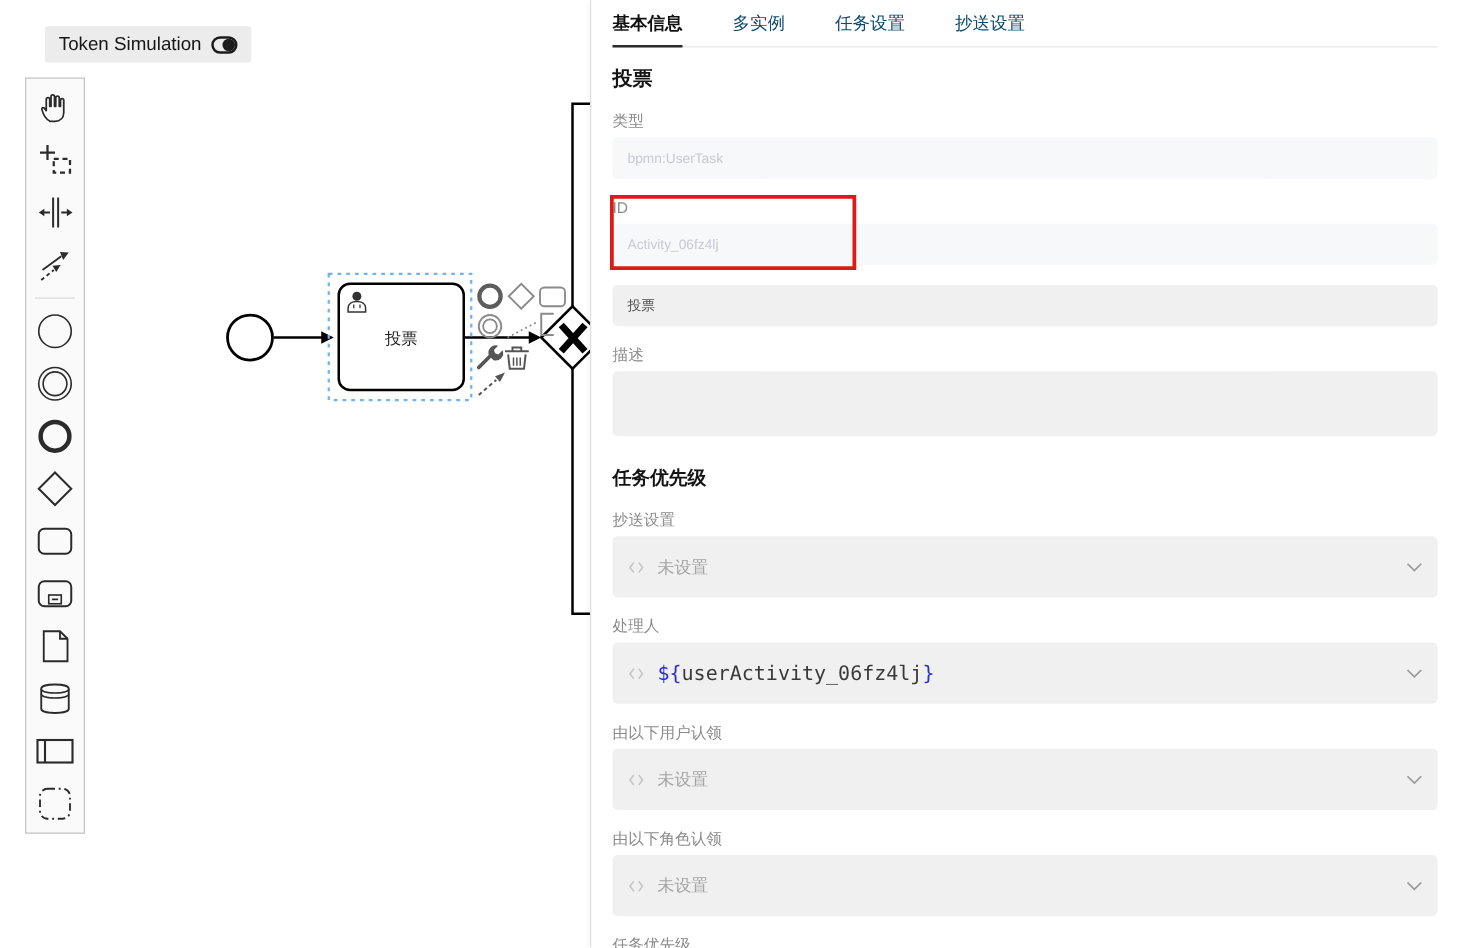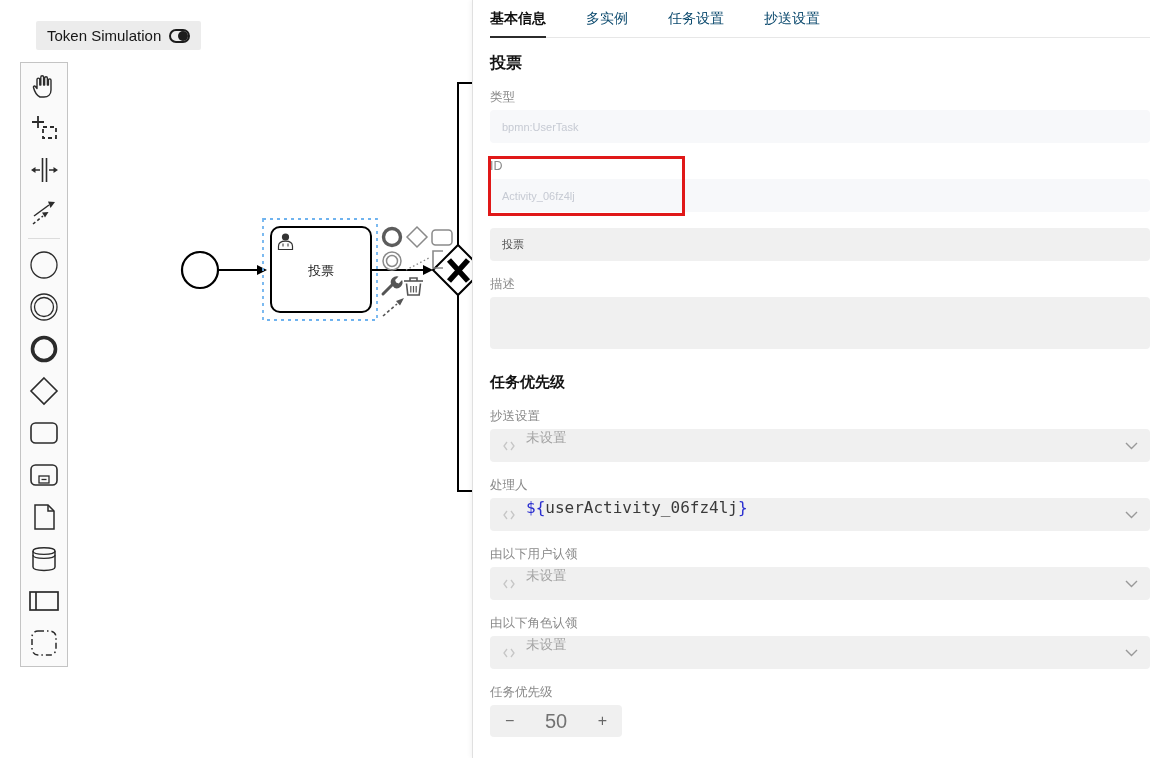--- a/index.html
+++ b/index.html
@@ -36,22 +36,22 @@
 
   .group { margin:16px 17px 0; position:relative; }
   .group.g-tight { }
   .group .f-label { display:block; font-size:12.5px; color:#8a8a8a; height:14px;
                     line-height:14px; margin-bottom:6px; }
   .f-input { height:33px; background:#f0f0f0; border-radius:4px; display:flex;
              align-items:center; padding:0 12px; font-size:11px; color:#4f4f4f; }
   .f-input.disabled { background:#f7f8fa; color:#c6cad3; }
   .f-textarea { height:52px; background:#f0f0f0; border-radius:4px; padding:8px 12px;
                 font-size:13.5px; color:#4f4f4f; }
-  .f-select { height:33px; background:#f0f0f0; border-radius:4px; display:flex;
-              padding:0 12px; font-size:13.5px; color:#a4a4a4; cursor:pointer; }
+  .f-select { height:49px; background:#f0f0f0; border-radius:4px; display:flex;
+              align-items:center; padding:0 12px; font-size:13.5px; color:#a4a4a4; cursor:pointer; }
   .code-icon { margin-right:10px; display:flex; align-items:center; }
   .chevron { margin-left:auto; display:flex; align-items:center; }
   .expr { font-family:"DejaVu Sans Mono", monospace; font-size:16px; color:#3a3a3a; }
   .expr .sym { color:#2b2fd0; }
 
   .section-title { margin:24px 17px 0; font-size:15px; font-weight:bold; color:#141414; height:20px; }
 
   .red-box { position:absolute; left:-2px; top:-3px; width:197px; height:60px;
              border:3px solid #e01818; z-index:6; pointer-events:none; }
 

